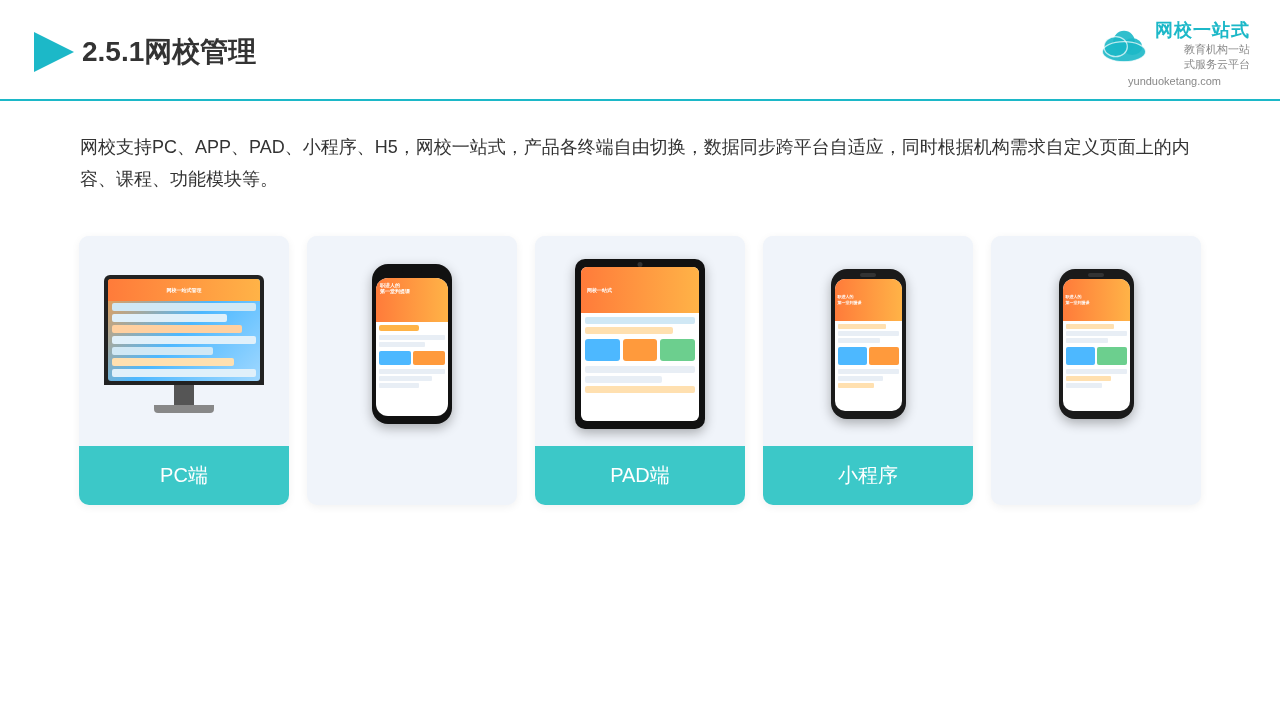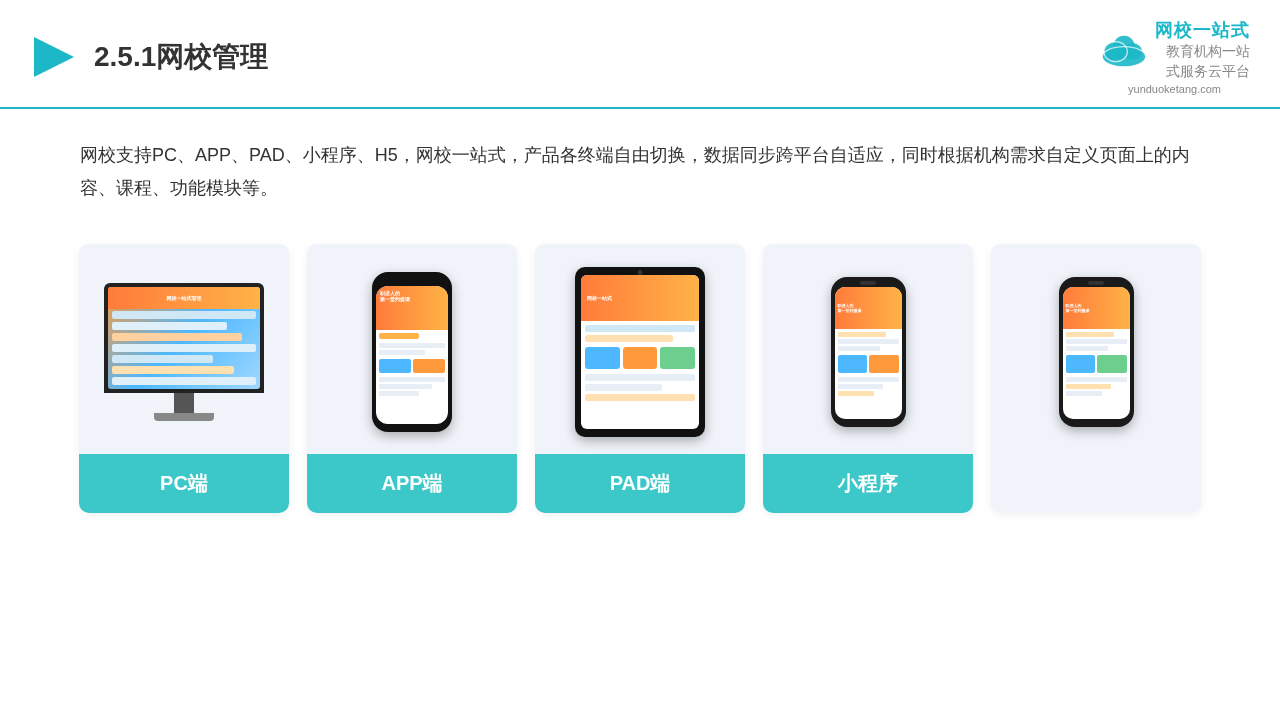--- a/index.html
+++ b/index.html
@@ -16,21 +16,21 @@
     .header {
       display: flex;
       align-items: center;
       justify-content: space-between;
       padding: 18px 30px 12px 30px;
       border-bottom: 2px solid #1cb8c8;
     }
     .header-left {
       display: flex;
       align-items: center;
-      gap: 16px;
+      gap: 4px;
     }
     .play-icon {
       width: 48px;
       height: 48px;
     }
     .page-title {
       font-size: 28px;
       font-weight: bold;
       color: #333;
     }
@@ -53,21 +53,21 @@
       font-weight: bold;
       color: #1cb8c8;
       letter-spacing: 1px;
     }
     .logo-url {
       font-size: 11px;
       color: #888;
       margin-top: 2px;
     }
     .logo-slogan {
-      font-size: 14px;
+      font-size: 11px;
       color: #888;
       text-align: right;
       line-height: 1.4;
     }
 
     
     .description {
       padding: 30px 80px 20px 80px;
       font-size: 18px;
       color: #333;
@@ -104,21 +104,21 @@
       background: #f0f4fa;
     }
 
     .card-label {
       width: 100%;
       background: #3cc8c8;
       color: white;
       font-size: 20px;
       text-align: center;
       padding: 16px 10px;
-      font-weight: 700;
+      font-weight: 400;
     }
 
     
     
     .pc-monitor {
       position: relative;
       display: flex;
       flex-direction: column;
       align-items: center;
     }
@@ -379,21 +379,20 @@
               <div style="flex:1; height:14px; background:#4db8ff; border-radius:2px;"></div>
               <div style="flex:1; height:14px; background:#ff9a3c; border-radius:2px;"></div>
             </div>
             <div class="phone-row" style="margin-top:2px;"></div>
             <div class="phone-row" style="width:80%;"></div>
             <div class="phone-row" style="width:60%;"></div>
           </div>
         </div>
       </div>
     </div>
-    <div class="card-label">APP端</div>
   </div>
 
   <div class="card">
     <div class="card-image-area">
       <div class="tablet-mockup">
         <div class="tablet-camera"></div>
         <div class="tablet-screen">
           <div class="tablet-screen-banner">
             <div style="font-size:5px; color:white; font-weight:bold; padding:2px;">网校一站式</div>
           </div>

